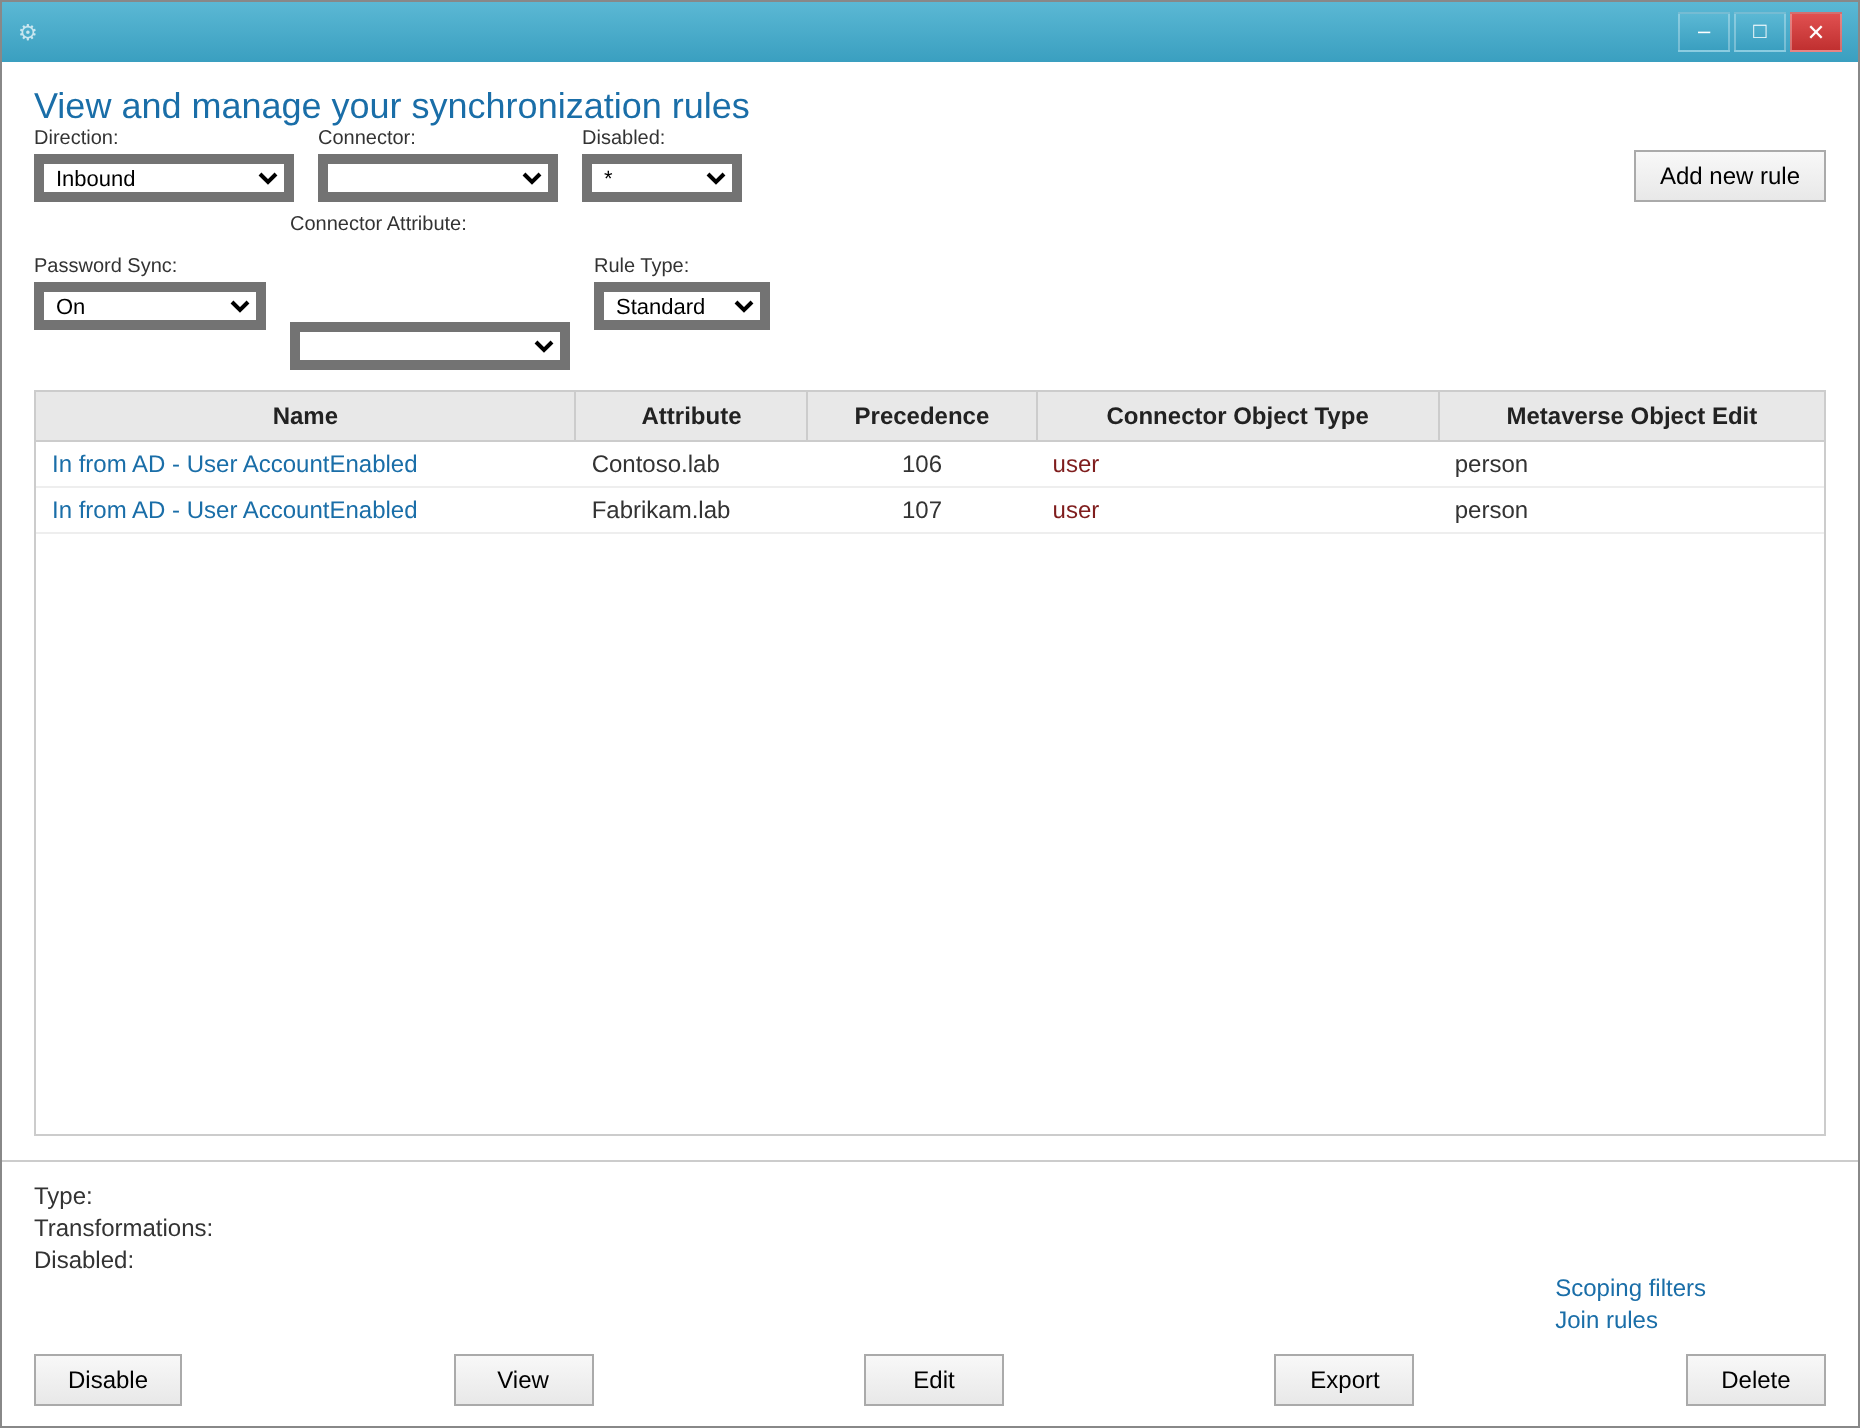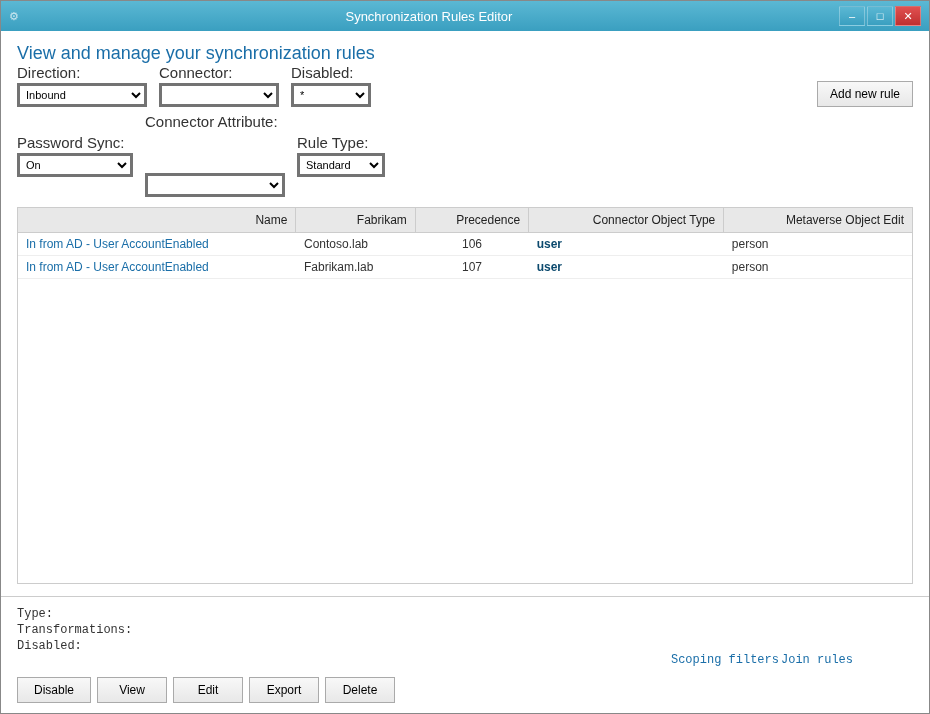--- a/index.html
+++ b/index.html
@@ -88,38 +88,38 @@
       gap: 12px;
     }
 
     .filter-group {
       display: flex;
       flex-direction: column;
       gap: 2px;
     }
 
     .filter-label {
-      font-size: 15px;
+      font-size: 10px;
       color: #333;
     }
 
     .add-rule-btn {
       background: linear-gradient(to bottom, #f8f8f8, #e8e8e8);
       border: 1px solid #aaa;
       padding: 4px 12px;
       font-size: 12px;
       cursor: pointer;
       height: 26px;
       white-space: nowrap;
       align-self: flex-end;
       margin-left: auto;
     }
 
     select {
-      border: 3px solid #737373;
+      border: 5px solid #737373;
       background: white;
       padding: 1px 2px;
       font-size: 11px;
       height: 24px;
       cursor: pointer;
       outline: none;
     }
 
     .direction-select { width: 130px; }
     .mvobj-select { width: 150px; }
@@ -142,22 +142,22 @@
       width: 100%;
       border-collapse: collapse;
     }
 
     thead tr {
       background: #e8e8e8;
     }
 
     thead th {
       padding: 5px 8px;
-      text-align: right;
-      font-weight: 400;
+      text-align: center;
+      font-weight: 700;
       font-size: 12px;
       border-right: 1px solid #ccc;
       border-bottom: 1px solid #ccc;
       color: #222;
     }
 
     thead th:last-child {
       border-right: none;
     }
 
@@ -167,68 +167,67 @@
 
     tbody td {
       padding: 4px 8px;
       font-size: 12px;
       color: #333;
     }
 
     .td-name { color: #1a6ea8; }
     .td-connector { color: #333; }
     .td-precedence { text-align: center; }
-    .td-connobj { color: #0c4a6e; font-weight: bold; }
+    .td-connobj { color: #7f1d1d; }
     .td-metaobj { color: #333; }
 
     .bottom-section {
       border-top: 1px solid #ccc;
       padding: 10px 16px;
       display: flex;
       flex-direction: column;
       gap: 4px;
       background: #fff;
       flex-shrink: 0;
     }
 
     .bottom-info-row {
       display: flex;
       gap: 35px;
-      font-family: Liberation Mono, monospace;
     }
 
     .bottom-info-left {
       display: flex;
       flex-direction: column;
       gap: 2px;
     }
 
     .bottom-info-right {
       display: flex;
-      flex-direction: row;
+      flex-direction: column;
       gap: 2px;
       margin-left: auto;
       padding-right: 60px;
       margin-top: 46px;
     }
 
     .info-label {
       font-size: 12px;
       color: #333;
     }
 
     .scoping-link {
       color: #1a6ea8;
       font-size: 12px;
       cursor: pointer;
     }
 
     .bottom-buttons {
       display: flex;
-      justify-content: flex-start;
+      justify-content: space-between;
       gap: 6px;
       margin-top: 6px;
     }
 
     .action-btn {
       background: linear-gradient(to bottom, #f8f8f8, #e8e8e8);
       border: 1px solid #aaa;
       padding: 4px 16px;
       font-size: 12px;
       cursor: pointer;
@@ -236,21 +235,20 @@
       min-width: 70px;
     }
   </style>
 </head>
 <body>
 
 <div class="window">
 
   <div class="title-bar">
     <span class="title-bar-icon">⚙</span>
-    <span class="title-bar-title">Synchronization Rules Editor</span>
     <div class="title-bar-controls">
       <button class="win-btn">–</button>
       <button class="win-btn">□</button>
       <button class="win-btn close">✕</button>
     </div>
   </div>
 
   <div class="content-area">
     <h1 class="page-title">View and manage your synchronization rules</h1>
 
@@ -303,21 +301,21 @@
           </select>
         </div>
       </div>
     </div>
 
     <div class="table-container">
       <table>
         <thead>
           <tr>
             <th>Name</th>
-            <th>Fabrikam</th>
+            <th>Attribute</th>
             <th>Precedence</th>
             <th>Connector Object Type</th>
             <th>Metaverse Object Edit</th>
           </tr>
         </thead>
         <tbody id="table-body">
         <tr>
       <td class="td-name">In from AD - User AccountEnabled</td>
       <td class="td-connector">Contoso.lab</td>
       <td class="td-precedence">106</td>

